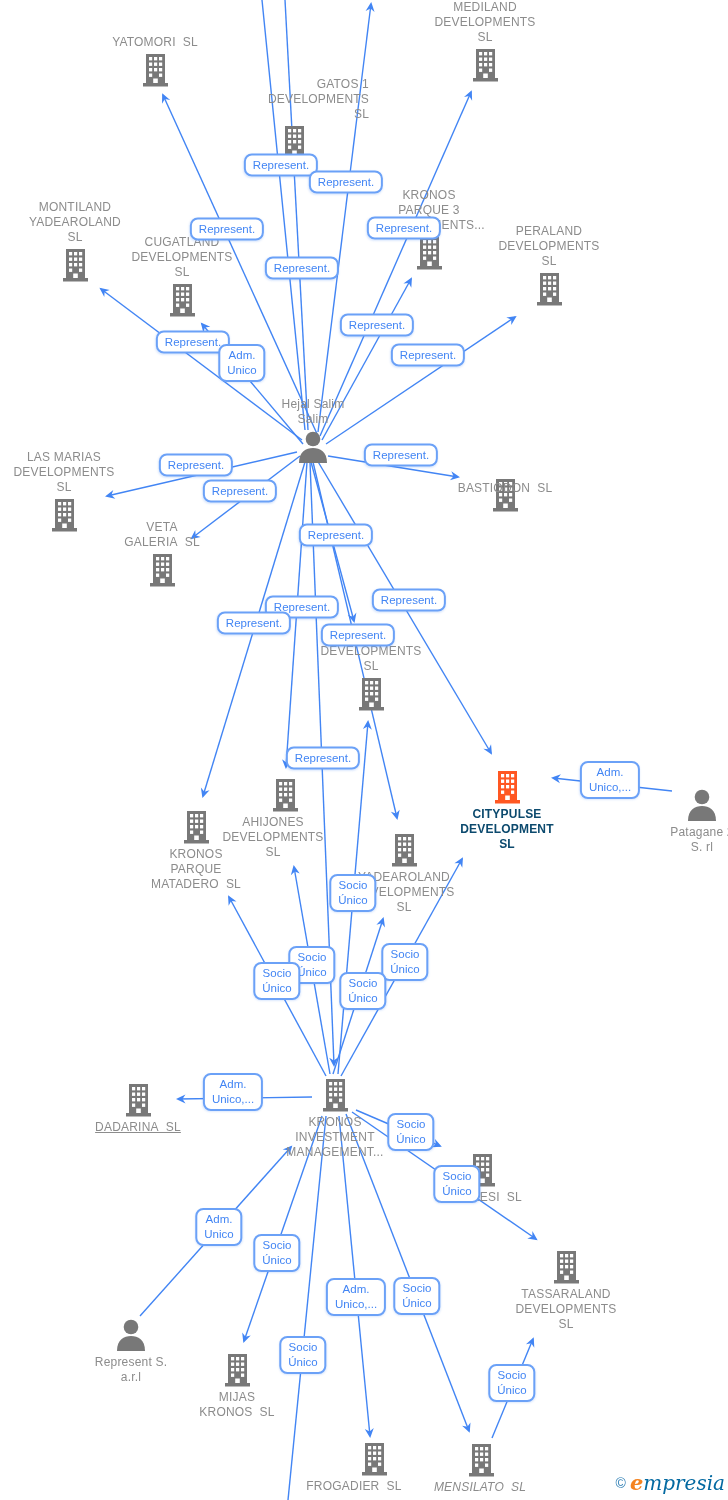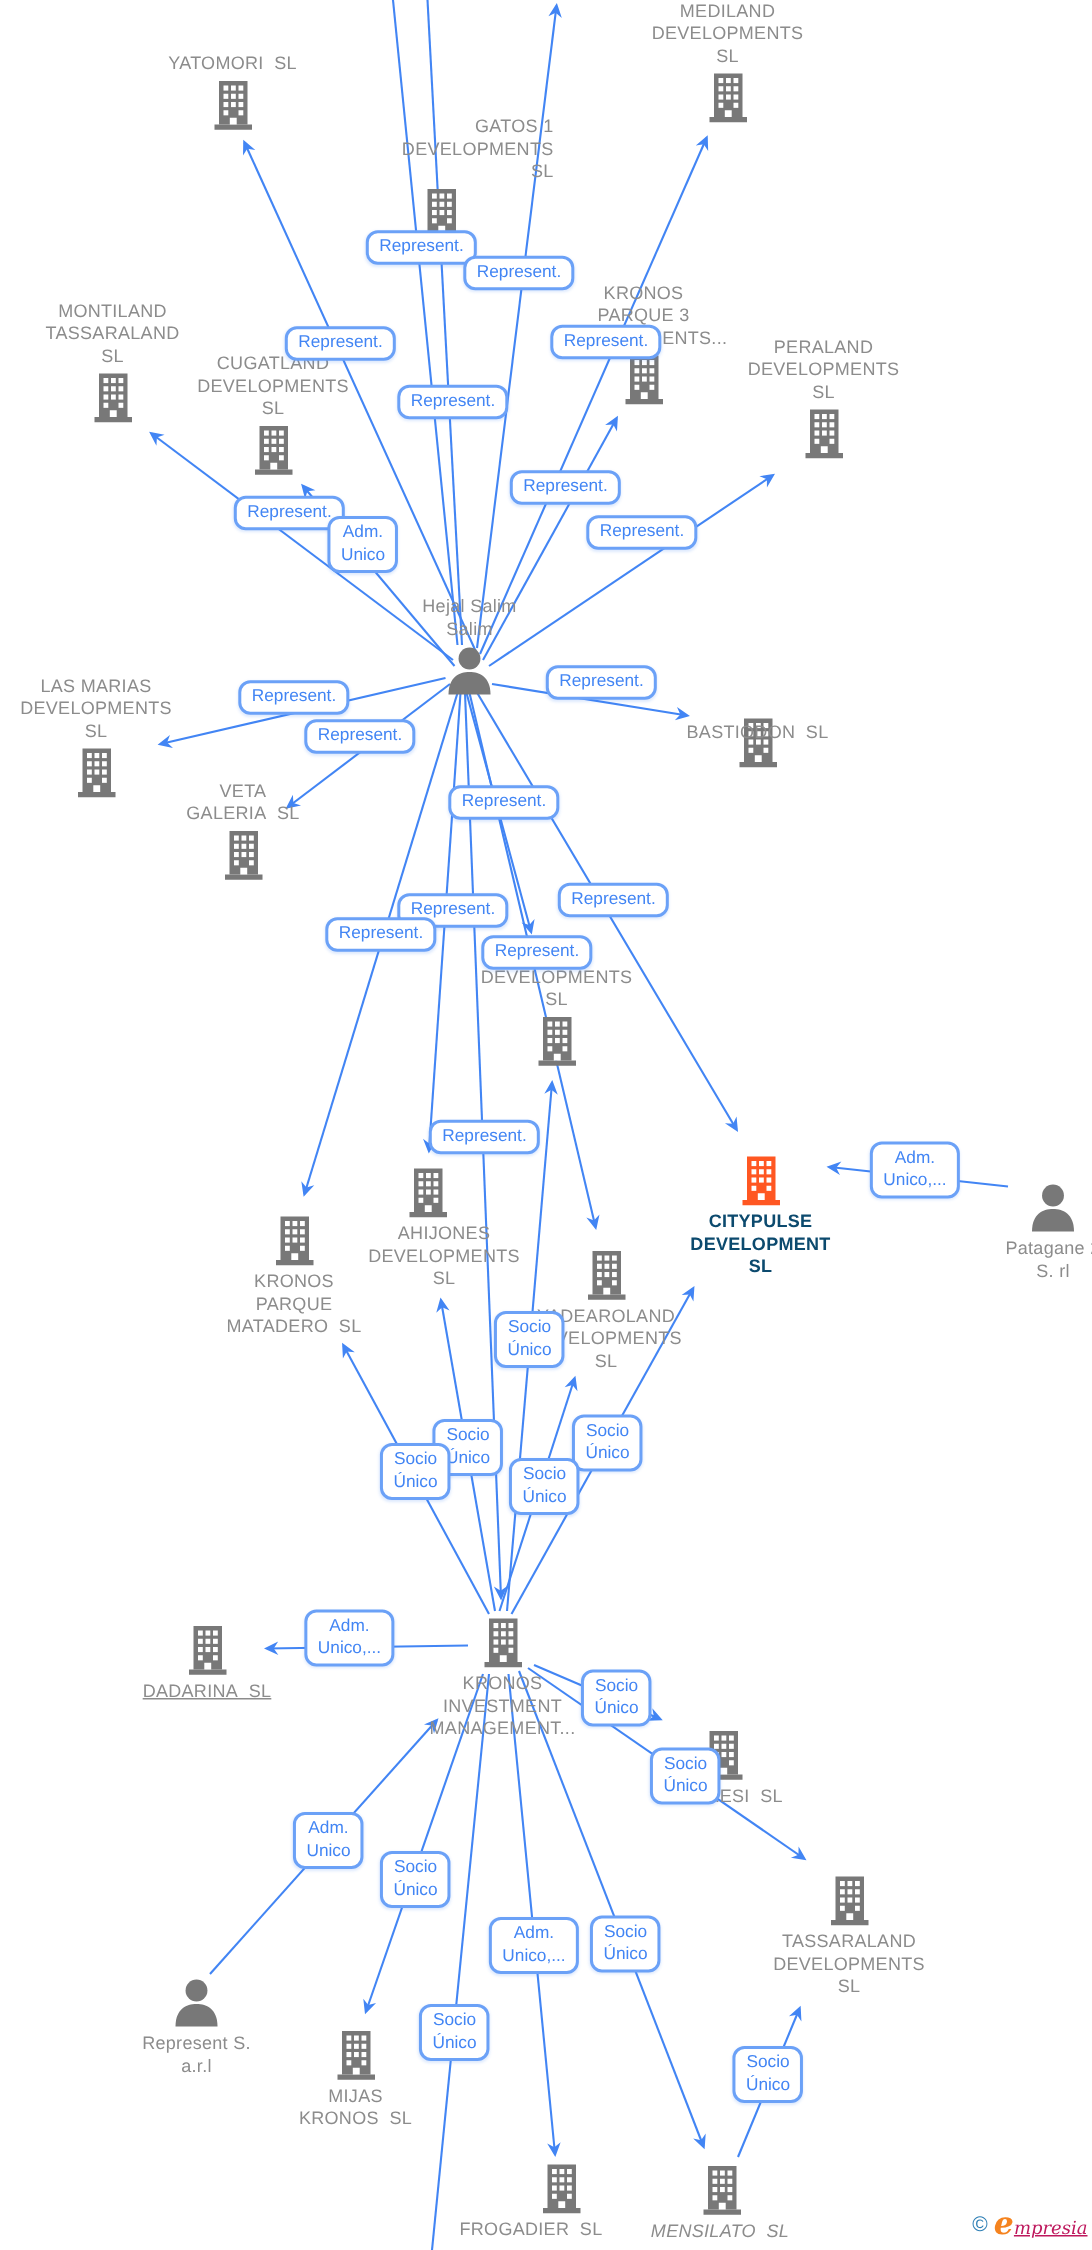--- a/index.html
+++ b/index.html
@@ -12,21 +12,21 @@
   .nlabel.bold{font-weight:bold;color:#0c4a6e;}
   .badge{position:absolute;transform:translate(-50%,-50%);background:#ffffff;
          border:2px solid #6ba1f7;border-radius:8px;color:#4285f4;font-size:11.5px;
          line-height:15px;text-align:center;padding:2px 7px;white-space:nowrap;
          box-shadow:0 1px 2px rgba(66,133,244,.18);}
   .watermark{position:absolute;right:3px;bottom:5px;line-height:20px;white-space:nowrap;}
   .watermark .copy{font-size:14px;color:#2e7fb5;vertical-align:2px;margin-right:4px;}
   .watermark .brand-e{font-family:"DejaVu Serif",serif;font-style:italic;font-weight:bold;
                       font-size:21px;color:#f5831f;}
   .watermark .brand-rest{font-family:"DejaVu Serif",serif;font-style:italic;
-                         font-size:12px;color:#be185d;text-decoration:underline;}
+                         font-size:20px;color:#0369a1;}
 </style>
 </head>
 <body>
 
 <div class="canvas">
   <svg id="edges-layer" width="728" height="1500" viewBox="0 0 728 1500" xmlns="http://www.w3.org/2000/svg">
     <defs>
       <marker id="arrowhead" markerWidth="11" markerHeight="10" refX="8" refY="5" orient="auto" markerUnits="userSpaceOnUse">
         <path d="M0.5 0.5 L10 5 L0.5 9.5 L3.5 5 Z" fill="#4285f4"></path>
       </marker>
@@ -134,21 +134,21 @@
           <rect x="16" y="9.5" width="3.2" height="3.4" fill="#fff"></rect>
           <rect x="21" y="9.5" width="3.2" height="3.4" fill="#fff"></rect>
           <rect x="11" y="15" width="3.2" height="3.4" fill="#fff"></rect>
           <rect x="16" y="15" width="3.2" height="3.4" fill="#fff"></rect>
           <rect x="21" y="15" width="3.2" height="3.4" fill="#fff"></rect>
           <rect x="11" y="20.5" width="3.2" height="3.4" fill="#fff"></rect>
           <rect x="21" y="20.5" width="3.2" height="3.4" fill="#fff"></rect>
           <rect x="15.2" y="25.5" width="4.6" height="4.5" fill="#fff"></rect>
         </svg></div>
       <div class="nlabel" style="left: 75px; bottom: 1255px;">MONTILAND
-TASSARALAND
+YADEAROLAND
 SL</div>
       <div class="node-icon" style="left: 182px; top: 300px;"><svg width="34" height="34" viewBox="0 0 34 34" xmlns="http://www.w3.org/2000/svg">
     <rect x="8" y="1" width="19" height="29" fill="#787878"></rect>
     <rect x="5" y="30" width="25" height="3.5" fill="#787878"></rect>
     <rect x="11" y="4" width="3.2" height="3.4" fill="#fff"></rect>
           <rect x="16" y="4" width="3.2" height="3.4" fill="#fff"></rect>
           <rect x="21" y="4" width="3.2" height="3.4" fill="#fff"></rect>
           <rect x="11" y="9.5" width="3.2" height="3.4" fill="#fff"></rect>
           <rect x="16" y="9.5" width="3.2" height="3.4" fill="#fff"></rect>
           <rect x="21" y="9.5" width="3.2" height="3.4" fill="#fff"></rect>
@@ -282,21 +282,21 @@
           <rect x="11" y="9.5" width="3.2" height="3.4" fill="#fff"></rect>
           <rect x="16" y="9.5" width="3.2" height="3.4" fill="#fff"></rect>
           <rect x="21" y="9.5" width="3.2" height="3.4" fill="#fff"></rect>
           <rect x="11" y="15" width="3.2" height="3.4" fill="#fff"></rect>
           <rect x="16" y="15" width="3.2" height="3.4" fill="#fff"></rect>
           <rect x="21" y="15" width="3.2" height="3.4" fill="#fff"></rect>
           <rect x="11" y="20.5" width="3.2" height="3.4" fill="#fff"></rect>
           <rect x="21" y="20.5" width="3.2" height="3.4" fill="#fff"></rect>
           <rect x="15.2" y="25.5" width="4.6" height="4.5" fill="#fff"></rect>
         </svg></div>
-      <div class="nlabel" style="left: 296px; top: 815px;">AHIJONES
+      <div class="nlabel" style="left: 273px; top: 815px;">AHIJONES
 DEVELOPMENTS
 SL</div>
       <div class="node-icon" style="left: 196px; top: 827px;"><svg width="34" height="34" viewBox="0 0 34 34" xmlns="http://www.w3.org/2000/svg">
     <rect x="8" y="1" width="19" height="29" fill="#787878"></rect>
     <rect x="5" y="30" width="25" height="3.5" fill="#787878"></rect>
     <rect x="11" y="4" width="3.2" height="3.4" fill="#fff"></rect>
           <rect x="16" y="4" width="3.2" height="3.4" fill="#fff"></rect>
           <rect x="21" y="4" width="3.2" height="3.4" fill="#fff"></rect>
           <rect x="11" y="9.5" width="3.2" height="3.4" fill="#fff"></rect>
           <rect x="16" y="9.5" width="3.2" height="3.4" fill="#fff"></rect>

